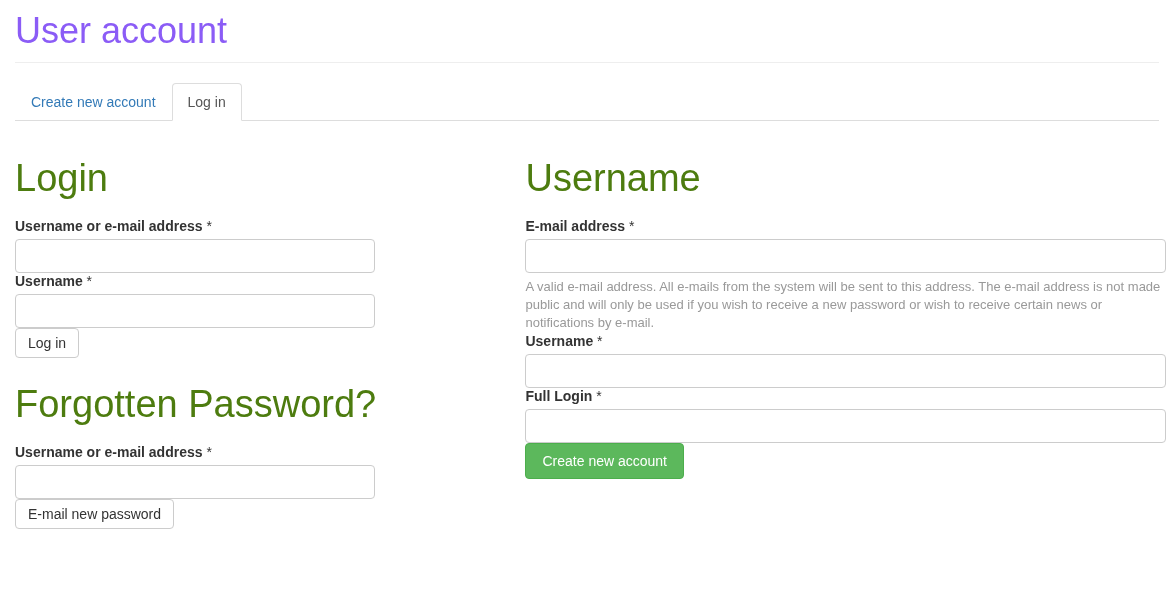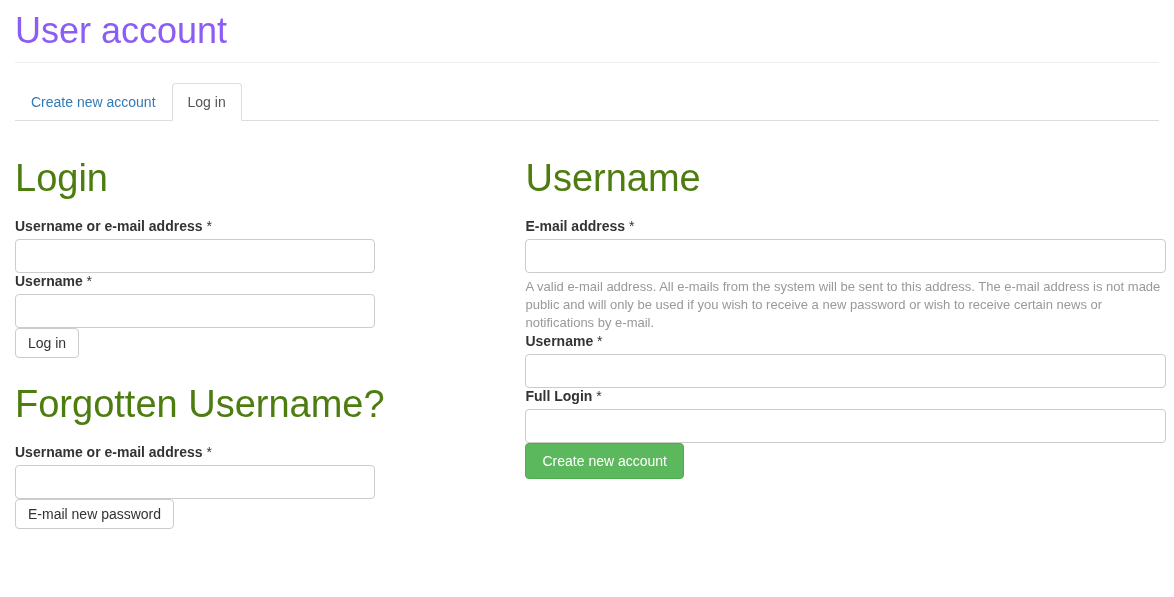--- a/index.html
+++ b/index.html
@@ -124,21 +124,21 @@
       <input type="text" class="form-control" value="" style="">
     </div>
 
     <div class="form-group">
       <label><span>Username </span><span class="req-mark">*</span></label>
       <input type="password" class="form-control" value="" style="">
     </div>
 
     <button class="btn">Log in</button>
 
-    <h2 class="section-gap">Forgotten Username?</h2>
+    <h2 class="section-gap">Forgotten Password?</h2>
 
     <div class="form-group">
       <label><span>Username or e-mail address </span><span class="req-mark">*</span></label>
       <input type="text" class="form-control" value="" style="">
     </div>
 
     <button class="btn">E-mail new password</button>
   </div>
 
   <div class="col col-right">

